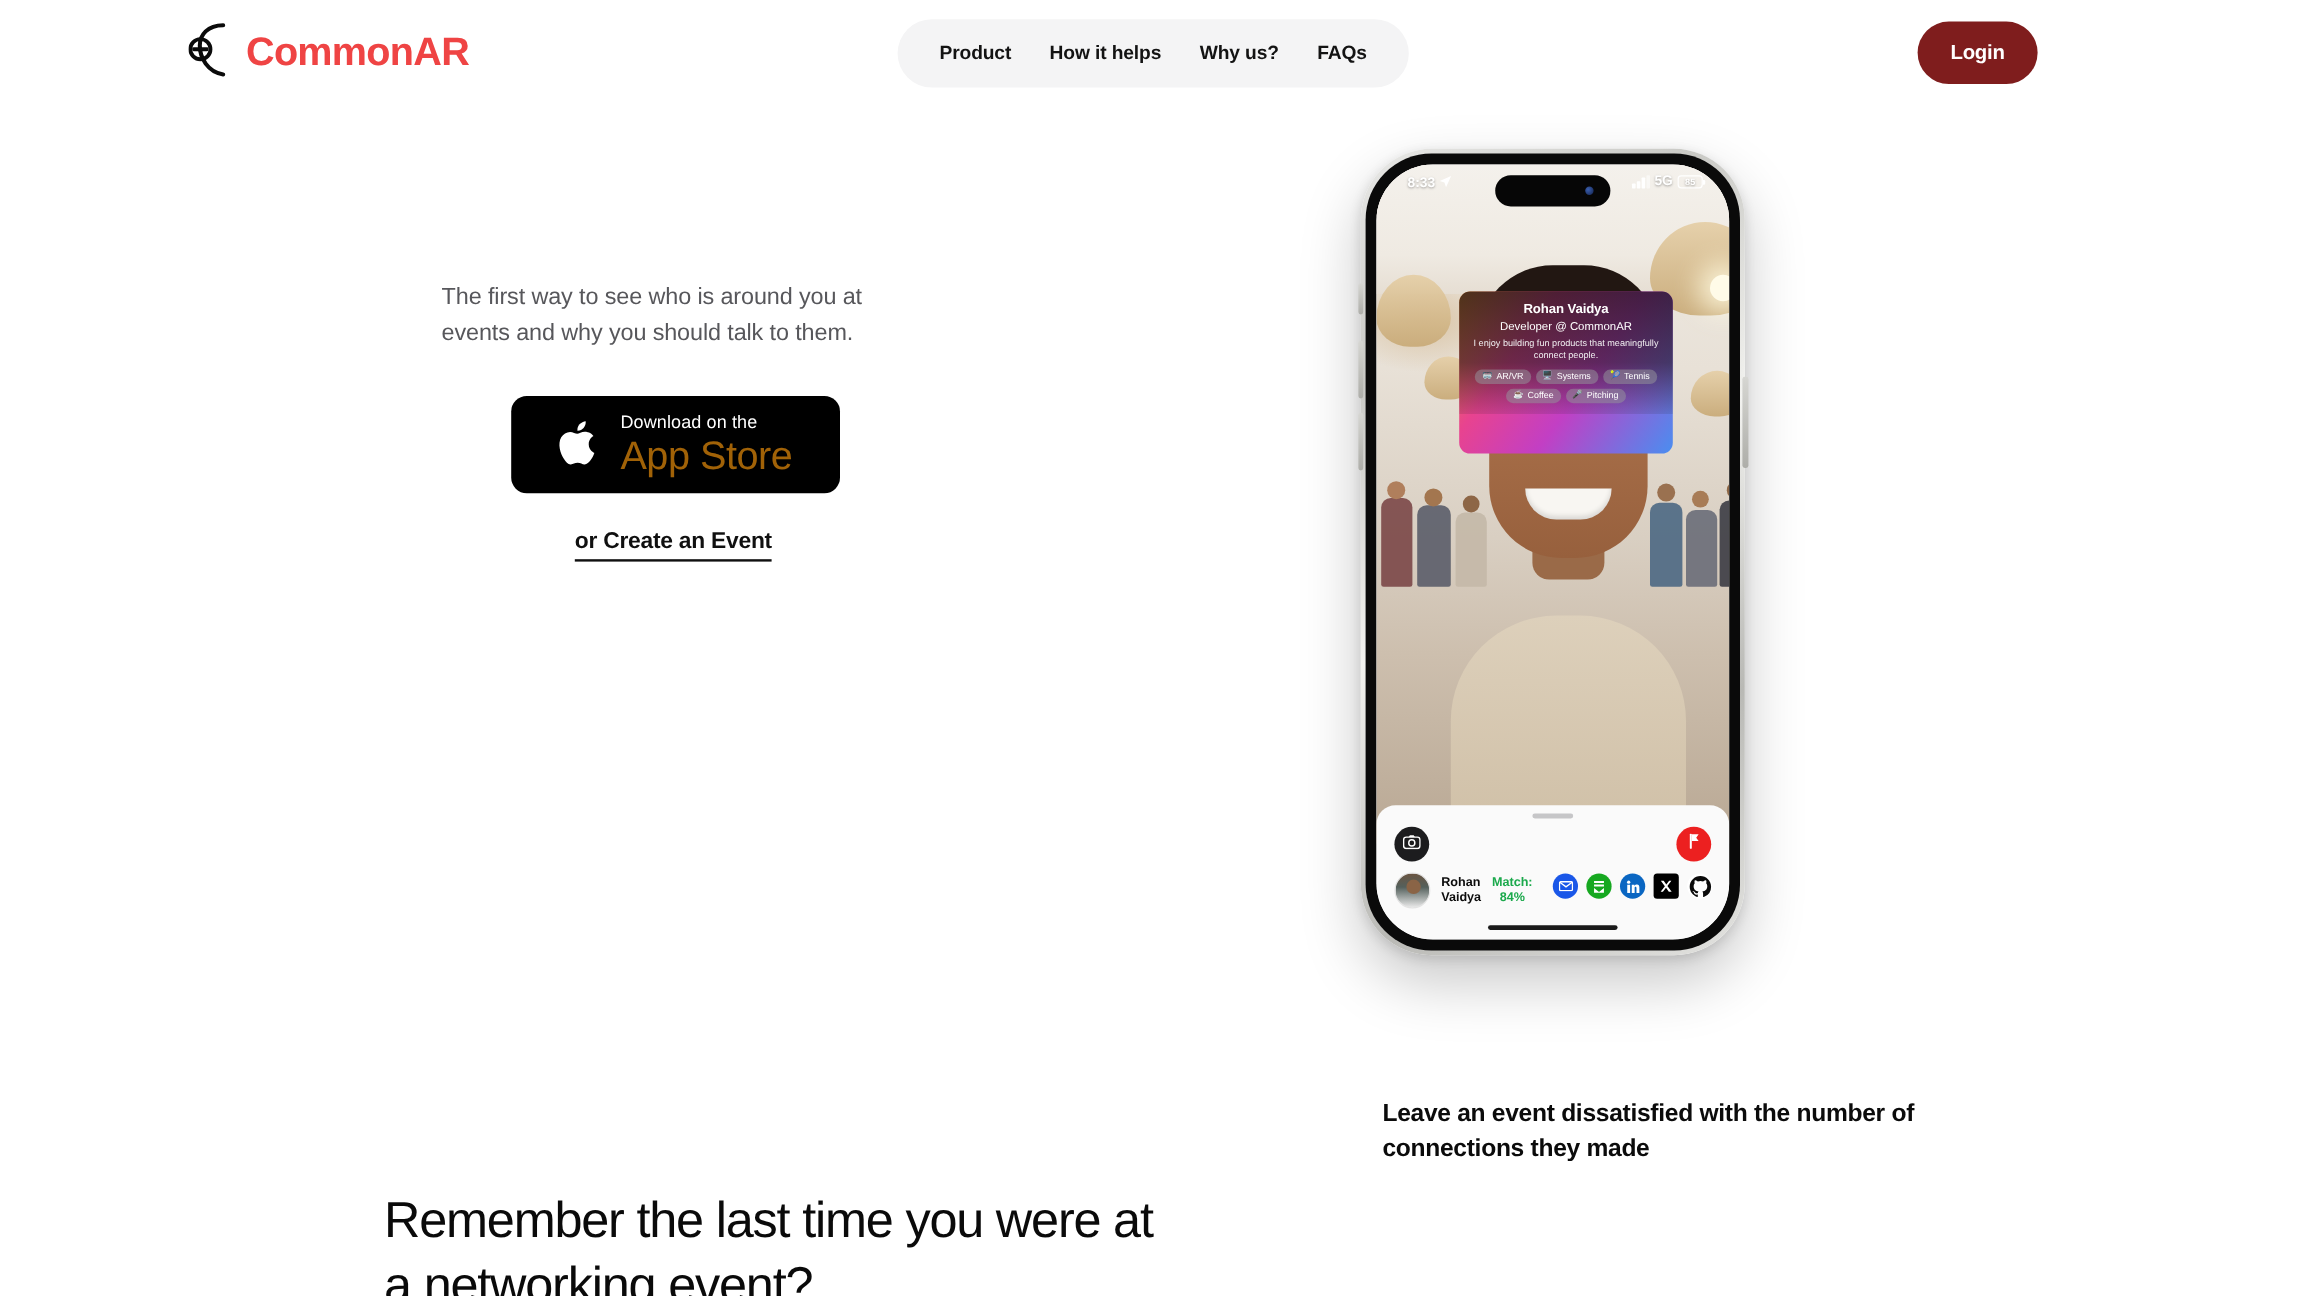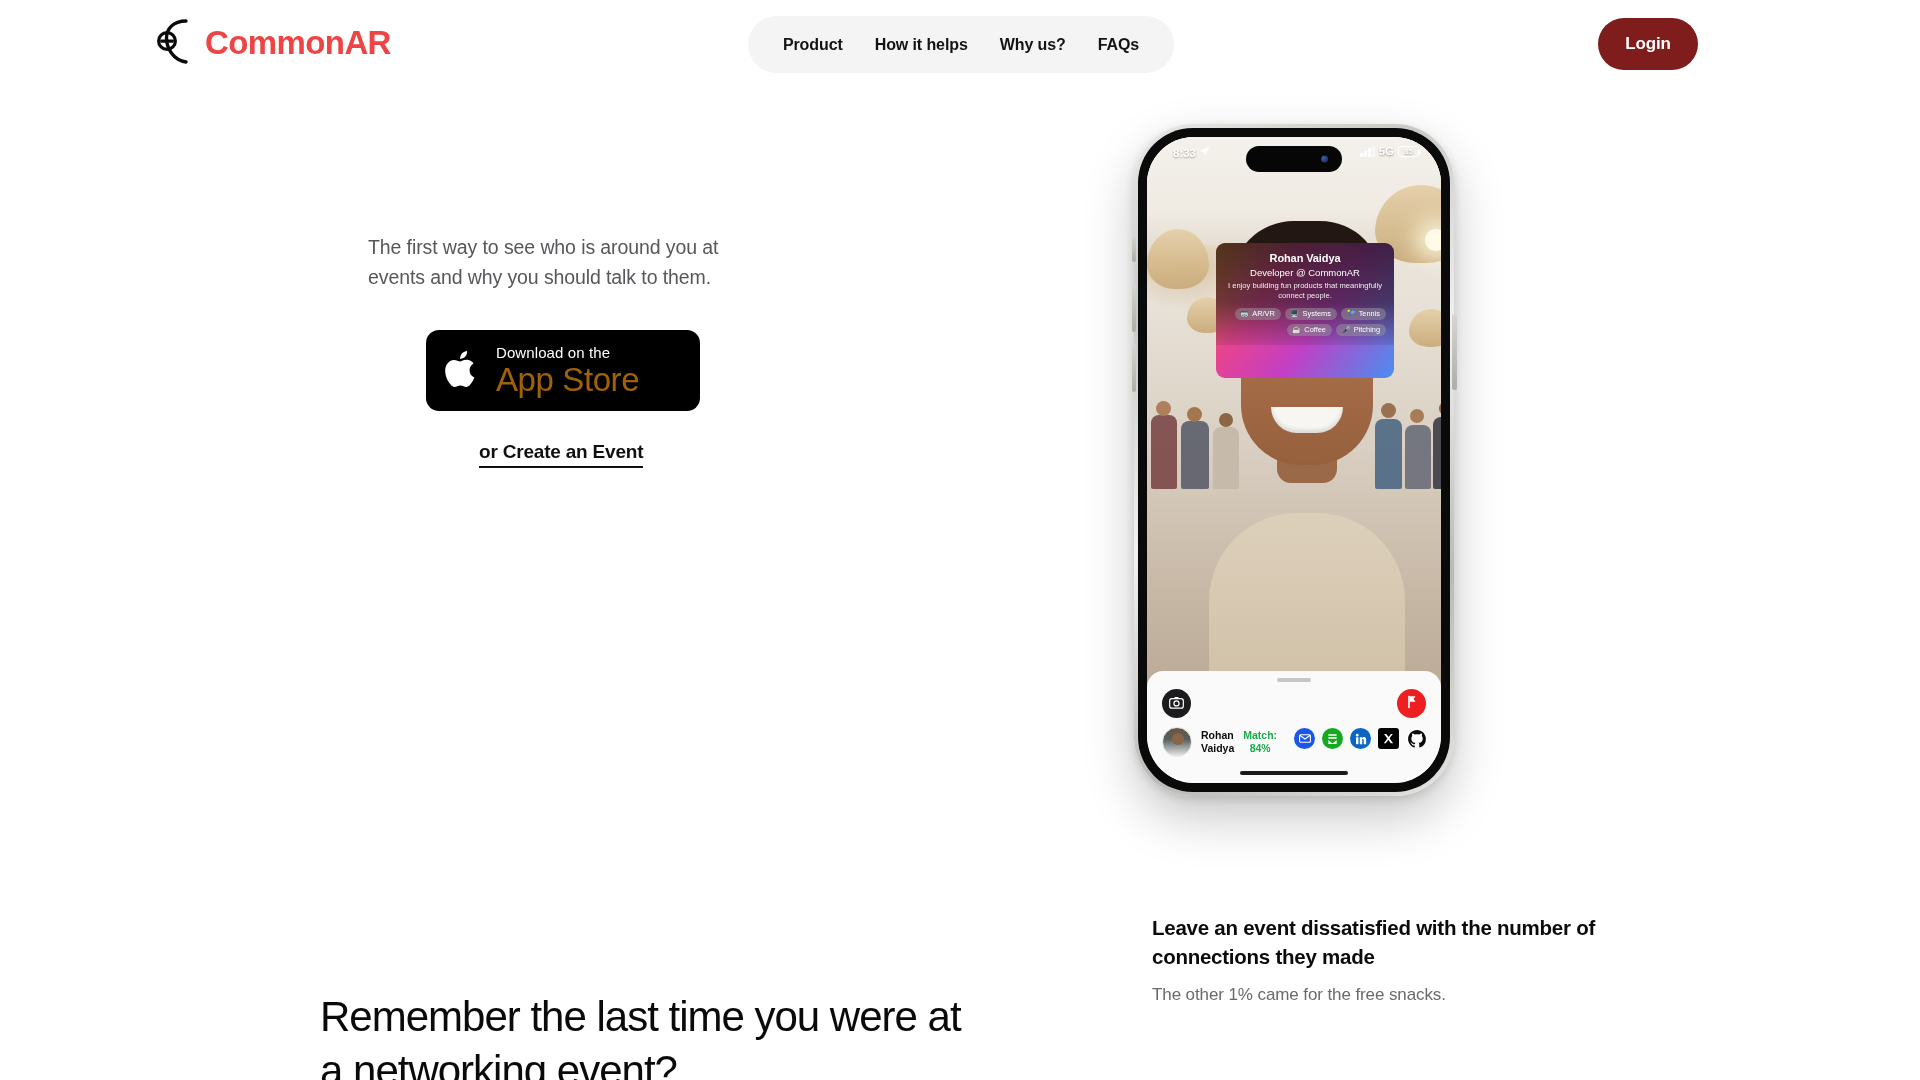--- a/index.html
+++ b/index.html
@@ -59,21 +59,21 @@
   .hero-sub {
     margin-top:54px;
     font-size:19.5px; line-height:1.55; color:#57575b;
     width:400px; letter-spacing:-0.1px;
   }
   .appstore-btn {
     margin-top:38px; margin-left:58px;
     width:274px; height:81px;
     background:#000000; border-radius:13px;
     display:flex; align-items:center; gap:14px;
-    padding-left:16px; cursor:pointer; border:none;
+    padding-left:37px; cursor:pointer; border:none;
   }
   .apple-logo { width:40px; height:48px; flex:none; }
   .as-text { display:flex; flex-direction:column; align-items:flex-start; line-height:1; }
   .as-small { color:#fff; font-size:15px; font-weight:400; letter-spacing:0.1px; margin-bottom:3px; }
   .as-big { color:#a16207; font-size:33px; font-weight:500; letter-spacing:-0.4px; }
 
   .create-link {
     display:inline-block; margin-top:30px; margin-left:111px;
     font-size:19px; font-weight:700; color:#101010;
     text-decoration:none; border-bottom:2.2px solid #101010;
@@ -178,21 +178,21 @@
   .ar-card {
     position:absolute; left:69px; top:106px; width:178px;
     padding:9px 8px 9px;
     border-radius:9px 9px 0 0;
     background:linear-gradient(180deg, rgba(18,16,18,.72) 0%, rgba(22,20,22,.58) 58%, rgba(28,24,26,.12) 100%);
     text-align:center; color:#fff;
   }
   .ar-name { font-size:11px; font-weight:700; letter-spacing:-0.1px; }
   .ar-role { font-size:9.5px; font-weight:400; margin-top:3px; }
   .ar-bio  { font-size:7.6px; font-weight:400; line-height:1.35; margin-top:3px; color:#f0eef0; }
-  .ar-tags { display:flex; flex-wrap:wrap; gap:4px; justify-content:flex-end; margin-top:6px; }
+  .ar-tags { display:flex; flex-wrap:wrap; gap:4px; justify-content:center; margin-top:6px; }
   .ar-tag {
     display:flex; align-items:center; gap:3px;
     background:rgba(150,150,155,.52);
     border-radius:9px; padding:1.5px 6px;
     font-size:7.4px; font-weight:500; color:#fff; white-space:nowrap;
   }
   .ar-tag .tg { font-size:7px; line-height:1; }
 
   
   .sheet {
@@ -490,17 +490,16 @@
           </div>
         </div>
 
       </div>
     </div>
   </div>
 </div>
 
 <section class="stat-block">
   <div class="stat-head">Leave an event dissatisfied with the number of connections they made</div>
-  <div class="stat-note">The other 1% came for the free snacks.</div>
 </section>
 
 <h2 class="section-head">Remember the last time you were at
 a networking event?</h2>
 
 </body></html>

